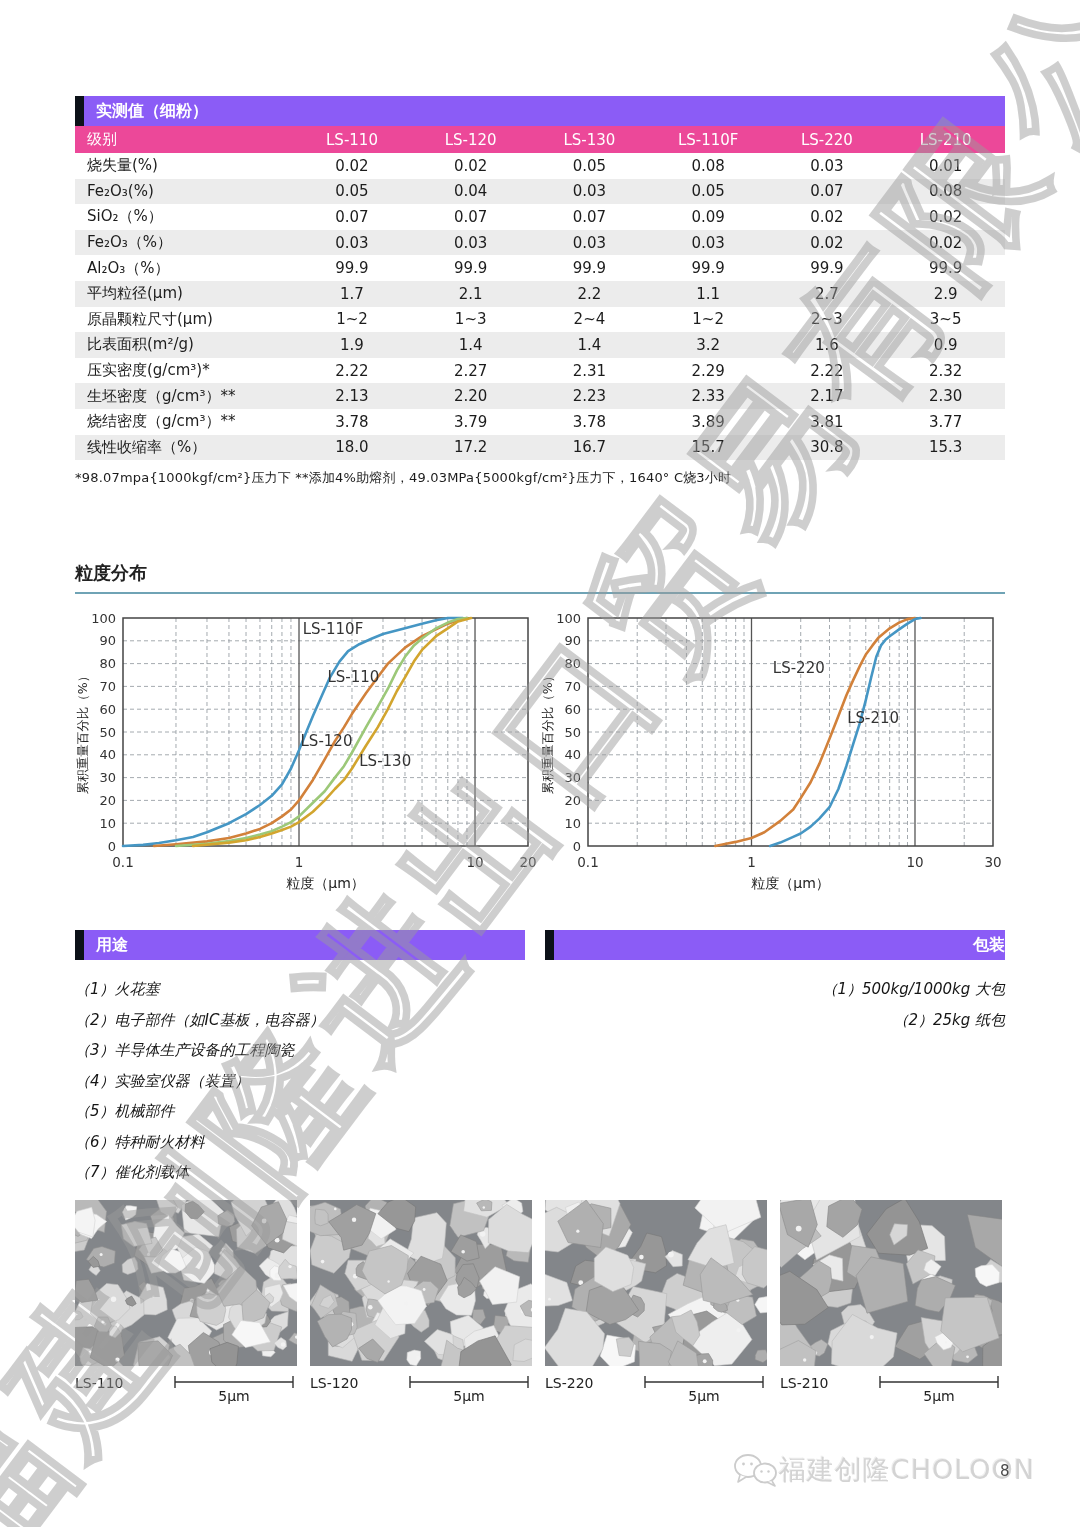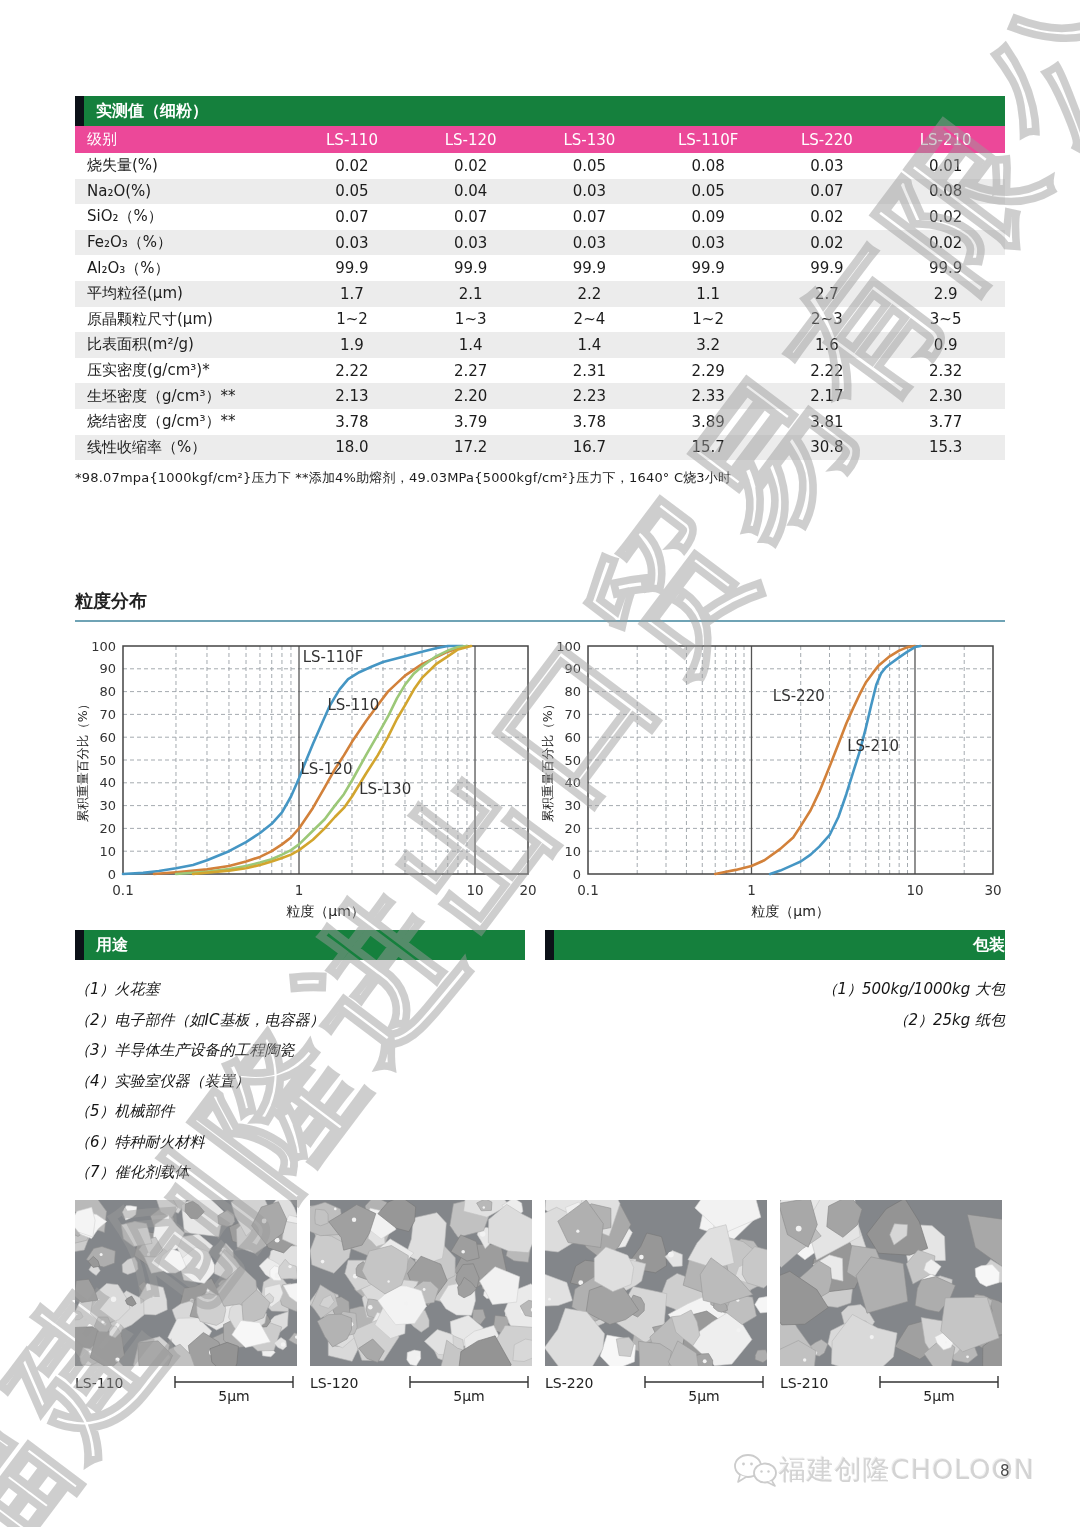--- a/index.html
+++ b/index.html
@@ -1,36 +1,36 @@
 <!DOCTYPE html>
 <html><head>
 <meta charset="utf-8">
 <style>
   html,body{margin:0;padding:0;background:#ffffff;}
   .page{position:relative;width:1080px;height:1527px;background:#fff;overflow:hidden;
         font-family:"DejaVu Sans","Liberation Sans",sans-serif;color:#222;}
 
   
-  .section-bar{height:30px;background:#15803d;border-left:9px solid #0c1118;
+  .section-bar{height:30px;background:#8b5cf6;border-left:9px solid #0c1118;
                color:#fff;font-size:16px;font-weight:bold;line-height:30px;
                padding-left:12px;box-sizing:border-box;}
 
   
   #measured{position:absolute;left:75px;top:96px;width:930px;}
   table.spec{width:100%;border-collapse:collapse;font-size:15px;color:#1c1c1c;table-layout:fixed;}
   table.spec thead tr{background:#ec4899;color:#ffffff;height:27px;}
   table.spec th{font-weight:normal;text-align:center;font-size:15px;}
   table.spec th:first-child{text-align:left;padding-left:12px;width:22%;}
   table.spec td{text-align:center;height:25.6px;padding:0;}
   table.spec td:first-child{text-align:left;padding-left:12px;}
   table.spec tbody tr:nth-child(even){background:#ececec;}
   .footnote{margin-top:9px;font-size:13px;color:#1c1c1c;letter-spacing:0.2px;}
 
   
-  #dist{position:absolute;left:75px;top:589px;width:930px;}
+  #dist{position:absolute;left:75px;top:561px;width:930px;}
   .dist-title{font-size:18px;font-weight:bold;color:#222;padding-bottom:7px;
               border-bottom:2px solid #6fa3b5;}
   .charts{display:flex;margin-top:10px;}
   .charts svg{display:block;}
 
   
   #usage{position:absolute;left:75px;top:930px;width:450px;}
   #packaging{position:absolute;left:545px;top:930px;width:460px;text-align:right;}
   ul.plain{list-style:none;margin:14px 0 0 0;padding:0;}
   ul.plain li{font-size:15px;line-height:30.5px;color:#151515;font-style:italic;}
@@ -82,21 +82,21 @@
           <tr>
             <td>烧失量(%)</td>
             <td>0.02</td>
             <td>0.02</td>
             <td>0.05</td>
             <td>0.08</td>
             <td>0.03</td>
             <td>0.01</td>
           </tr>
           <tr>
-            <td>Na₂O(%)</td>
+            <td>Fe₂O₃(%)</td>
             <td>0.05</td>
             <td>0.04</td>
             <td>0.03</td>
             <td>0.05</td>
             <td>0.07</td>
             <td>0.08</td>
           </tr>
           <tr>
             <td>SiO₂（%）</td>
             <td>0.07</td>

